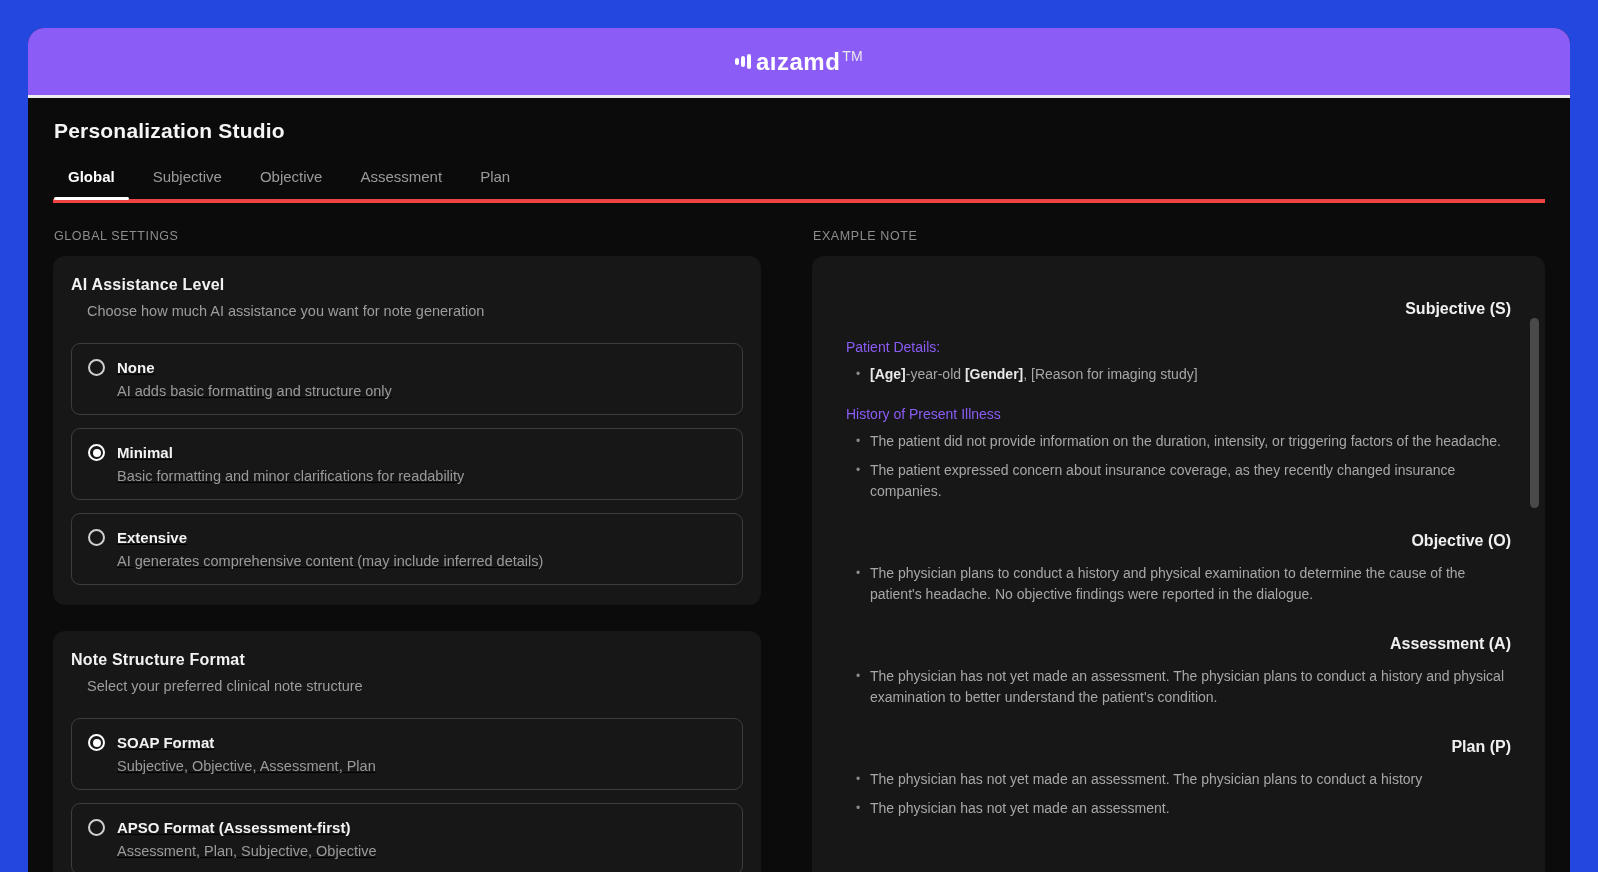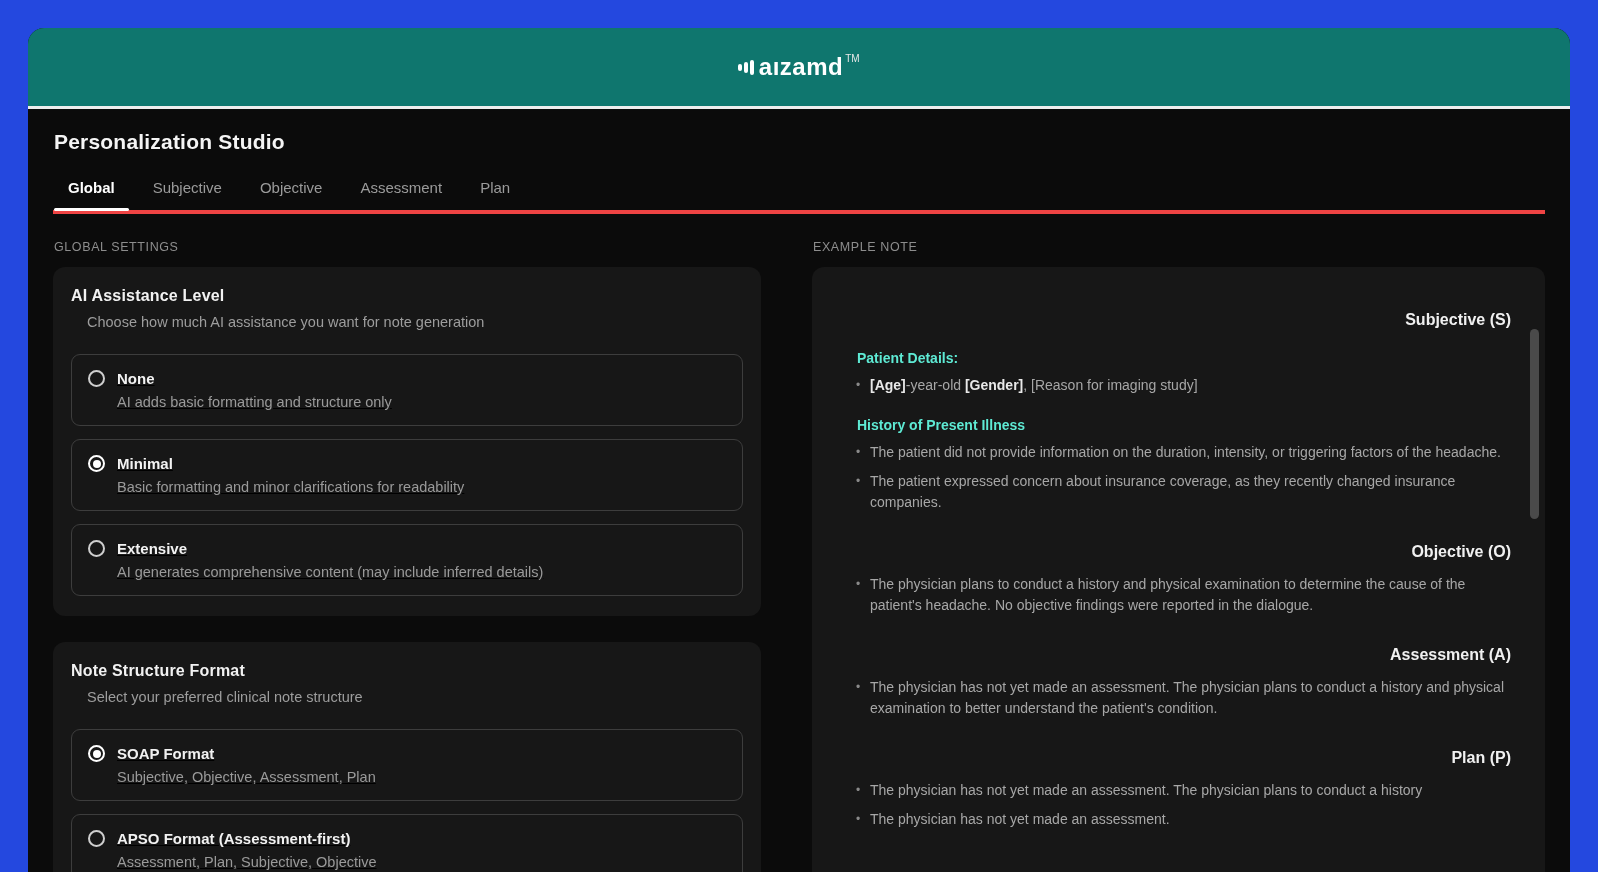--- a/index.html
+++ b/index.html
@@ -13,33 +13,33 @@
   }
   .window {
     position: absolute; left: 28px; top: 28px;
     width: 1542px; height: 900px;
     background: #0b0b0b;
     border-radius: 16px;
     overflow: hidden;
   }
   
   .app-header {
-    height: 81px;
-    background: #0f766e;
+    height: 70px;
+    background: #8b5cf6;
     border-bottom: 3px solid #ededed;
     display: flex; align-items: center; justify-content: center;
   }
   .logo { display: flex; align-items: center; }
   .logo-icon { display: inline-flex; align-items: center; gap: 2.5px; margin-right: 5px; }
   .logo-icon i { display: block; width: 3.5px; background: #fff; border-radius: 2px; }
   .logo-icon .b1 { height: 7px; }
   .logo-icon .b2 { height: 11px; }
   .logo-icon .b3 { height: 15px; }
   .logo-text { color: #fff; font-size: 24px; font-weight: 700; letter-spacing: 0.5px; line-height: 1; }
-  .logo-tm { color: #e8e8e8; font-size: 10px; align-self: flex-start; margin: -2px 0 0 2px; }
+  .logo-tm { color: #e8e8e8; font-size: 14px; align-self: flex-start; margin: -2px 0 0 2px; }
 
   
   .content { padding: 0 25px; }
   .page-title { color: #f5f5f5; font-size: 21px; font-weight: 600; margin: 21px 0 0 1px; letter-spacing: 0.2px; }
 
   .tabs { display: flex; gap: 38px; margin-top: 25px; border-bottom: 4px solid #ef4444; padding-left: 15px; }
   .tab { position: relative; padding-bottom: 14px; font-size: 15px; font-weight: 500; color: #9b9b9b; cursor: pointer; }
   .tab.active { color: #ffffff; font-weight: 700; }
   .tab.active::after {
     content: ""; position: absolute; left: -14px; right: -14px; bottom: -1px;
@@ -70,21 +70,21 @@
   .opt-label { color: #f2f2f2; font-size: 15px; font-weight: 600; }
   .opt-desc { color: #9a9a9a; font-size: 14.5px; margin: 7px 0 0 29px; }
 
   
   .note-card {
     background: #171717; border-radius: 12px; margin-top: 13px;
     padding: 44px 34px 80px; position: relative; min-height: 780px;
   }
   .note h3 { color: #f0f0f0; font-size: 16px; font-weight: 700; margin: 30px 0 0; text-align: right; }
   .note h3:first-child { margin-top: 0; }
-  .note h4 { color: #5eead4; font-size: 14px; font-weight: 700; margin: 21px 11px 0; }
+  .note h4 { color: #8b5cf6; font-size: 14px; font-weight: 400; margin: 21px 0 0; }
   .note ul { list-style: none; margin: 9px 0 0; padding: 0 0 0 10px; }
   .note h3 + ul { margin-top: 13px; }
   .note li {
     position: relative; padding-left: 14px;
     color: #a7a7a7; font-size: 14px; line-height: 1.5; margin-top: 8px;
   }
   .note li::before {
     content: "\2022"; position: absolute; left: 0; top: 1px;
     color: #8a8a8a; font-size: 12px;
   }

